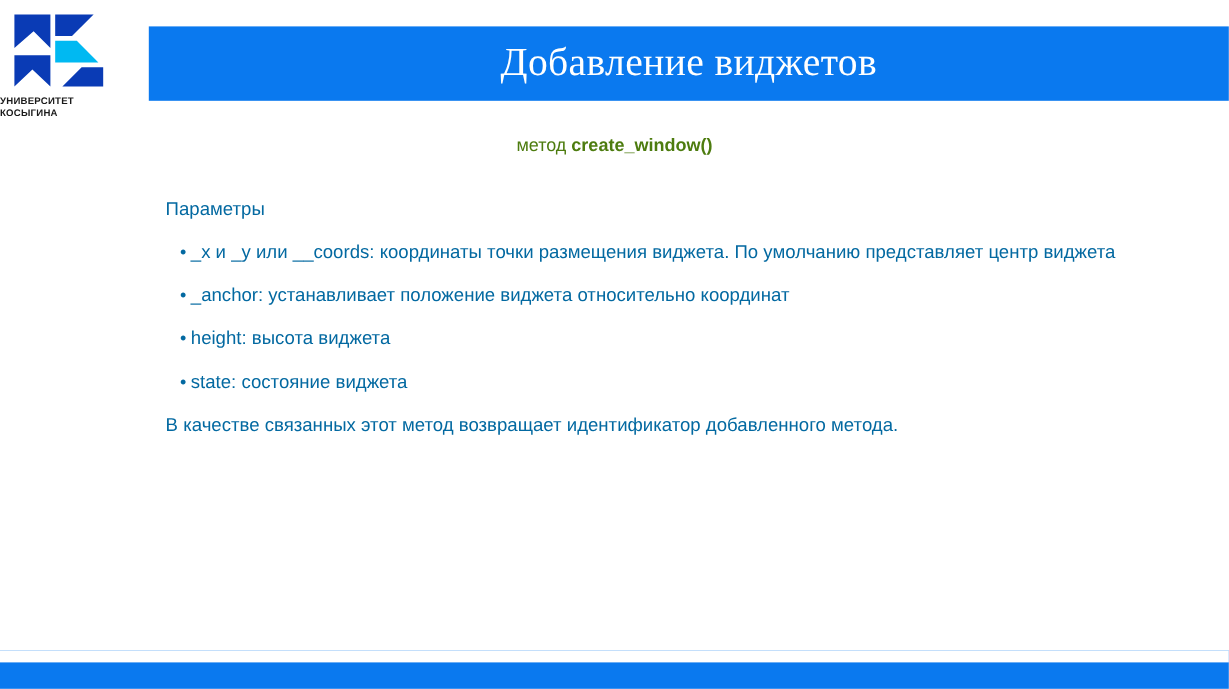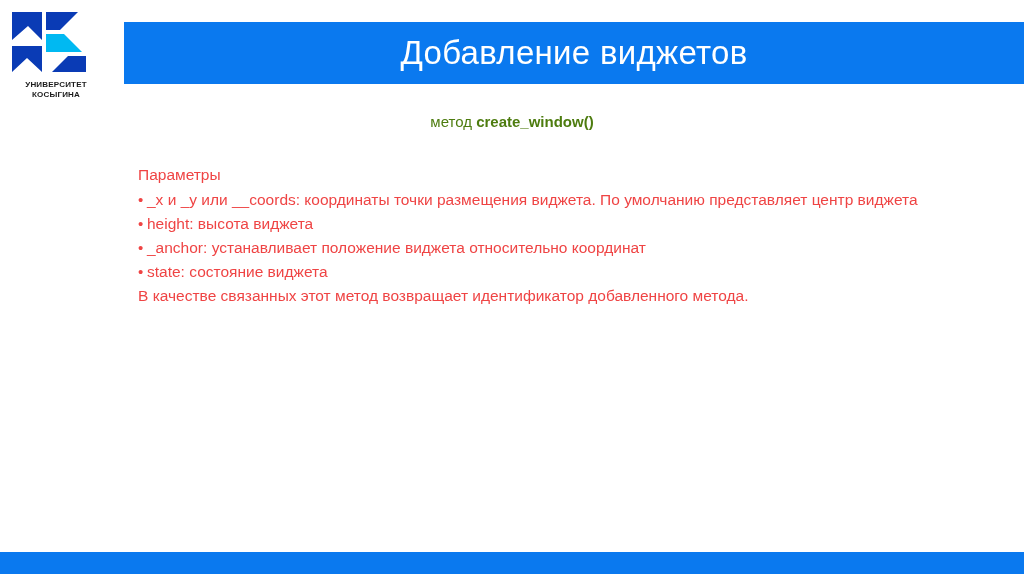--- a/index.html
+++ b/index.html
@@ -33,21 +33,21 @@
     left: 8px;
     top: 2px;
     width: 92px;
     height: 64px;
   }
   .logo-caption {
     position: absolute;
     left: 0;
     top: 72px;
     width: 112px;
-    text-align: center;
+    text-align: left;
     font-size: 8px;
     line-height: 10px;
     font-weight: bold;
     color: #1a1a1a;
     letter-spacing: .2px;
   }
 
   
   .title-bar {
     position: absolute;
@@ -61,21 +61,21 @@
     position: absolute;
     left: 0;
     right: 0;
     top: 50%;
     transform: translateY(-50%);
     text-align: center;
     color: #ffffff;
     font-size: 33px;
     font-weight: 400;
     letter-spacing: .3px;
-    font-family: Liberation Sans, sans-serif;
+    font-family: Liberation Serif, serif;
   }
 
   
   .subtitle {
     position: absolute;
     left: 0;
     right: 0;
     top: 113px;
     text-align: center;
     font-size: 15px;
@@ -83,24 +83,24 @@
   }
   .subtitle b { font-weight: bold; }
 
   .content {
     position: absolute;
     left: 138px;
     top: 163px;
     width: 820px;
     font-size: 15.5px;
     line-height: 24px;
-    color: #ef4444;
+    color: #0369a1;
   }
   .content .para { margin: 0 0 1px 0; }
-  .content .bullet { margin: 0; }
+  .content .bullet { margin: 12px; }
   .content .bullet::before {
     content: "\2022";
     display: inline-block;
     width: 9px;
     font-size: 15px;
   }
 
   
   .footer-bar {
     position: absolute;
@@ -142,22 +142,22 @@
     <div class="title-text">Добавление виджетов</div>
   </div>
 
   <div class="subtitle">
     <span>метод </span><b>create_window()</b>
   </div>
 
   <div class="content">
     <p class="para">Параметры</p>
     <p class="bullet">_x и _y или __coords: координаты точки размещения виджета. По умолчанию представляет центр виджета</p>
+    <p class="bullet">_anchor: устанавливает положение виджета относительно координат</p>
     <p class="bullet">height: высота виджета</p>
-    <p class="bullet">_anchor: устанавливает положение виджета относительно координат</p>
     <p class="bullet">state: состояние виджета</p>
     <p class="para">В качестве связанных этот метод возвращает идентификатор добавленного метода.</p>
   </div>
 
   <div class="footer-bar"></div>
   <div class="footer-bar-inner"></div>
 
 </div>
 
 </body></html>

